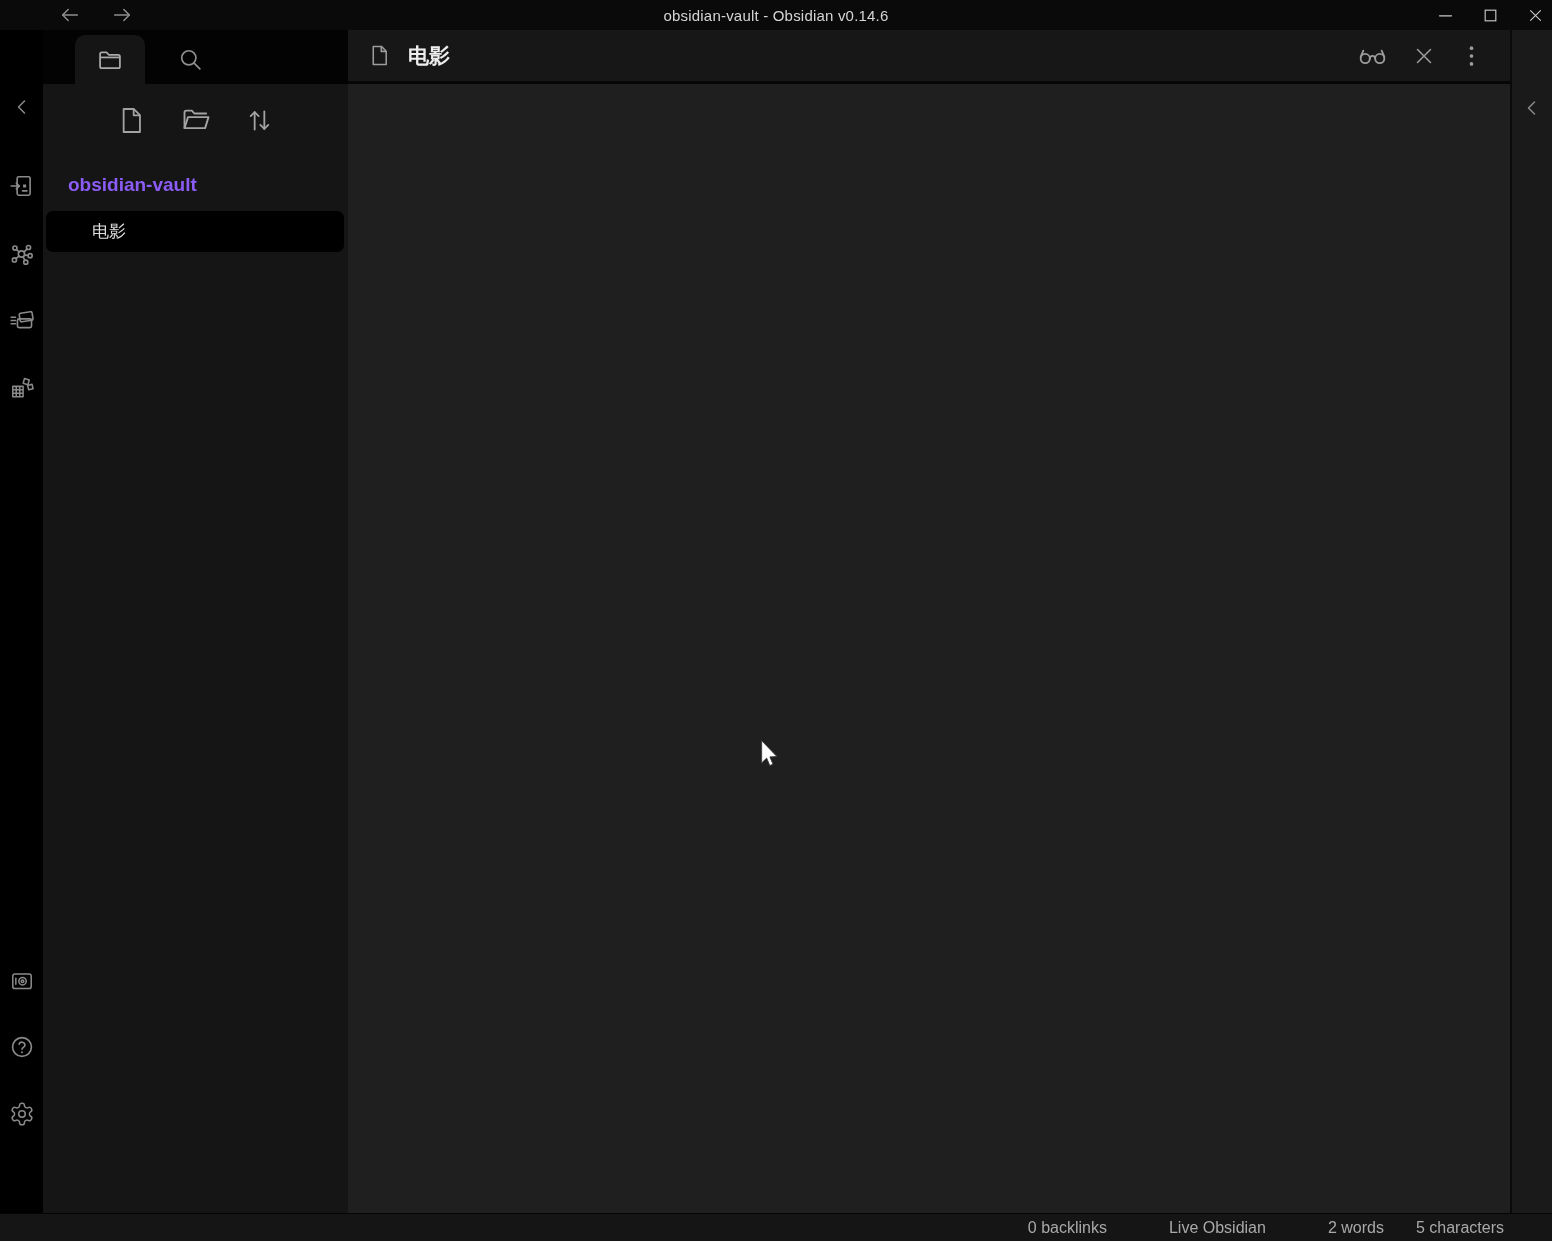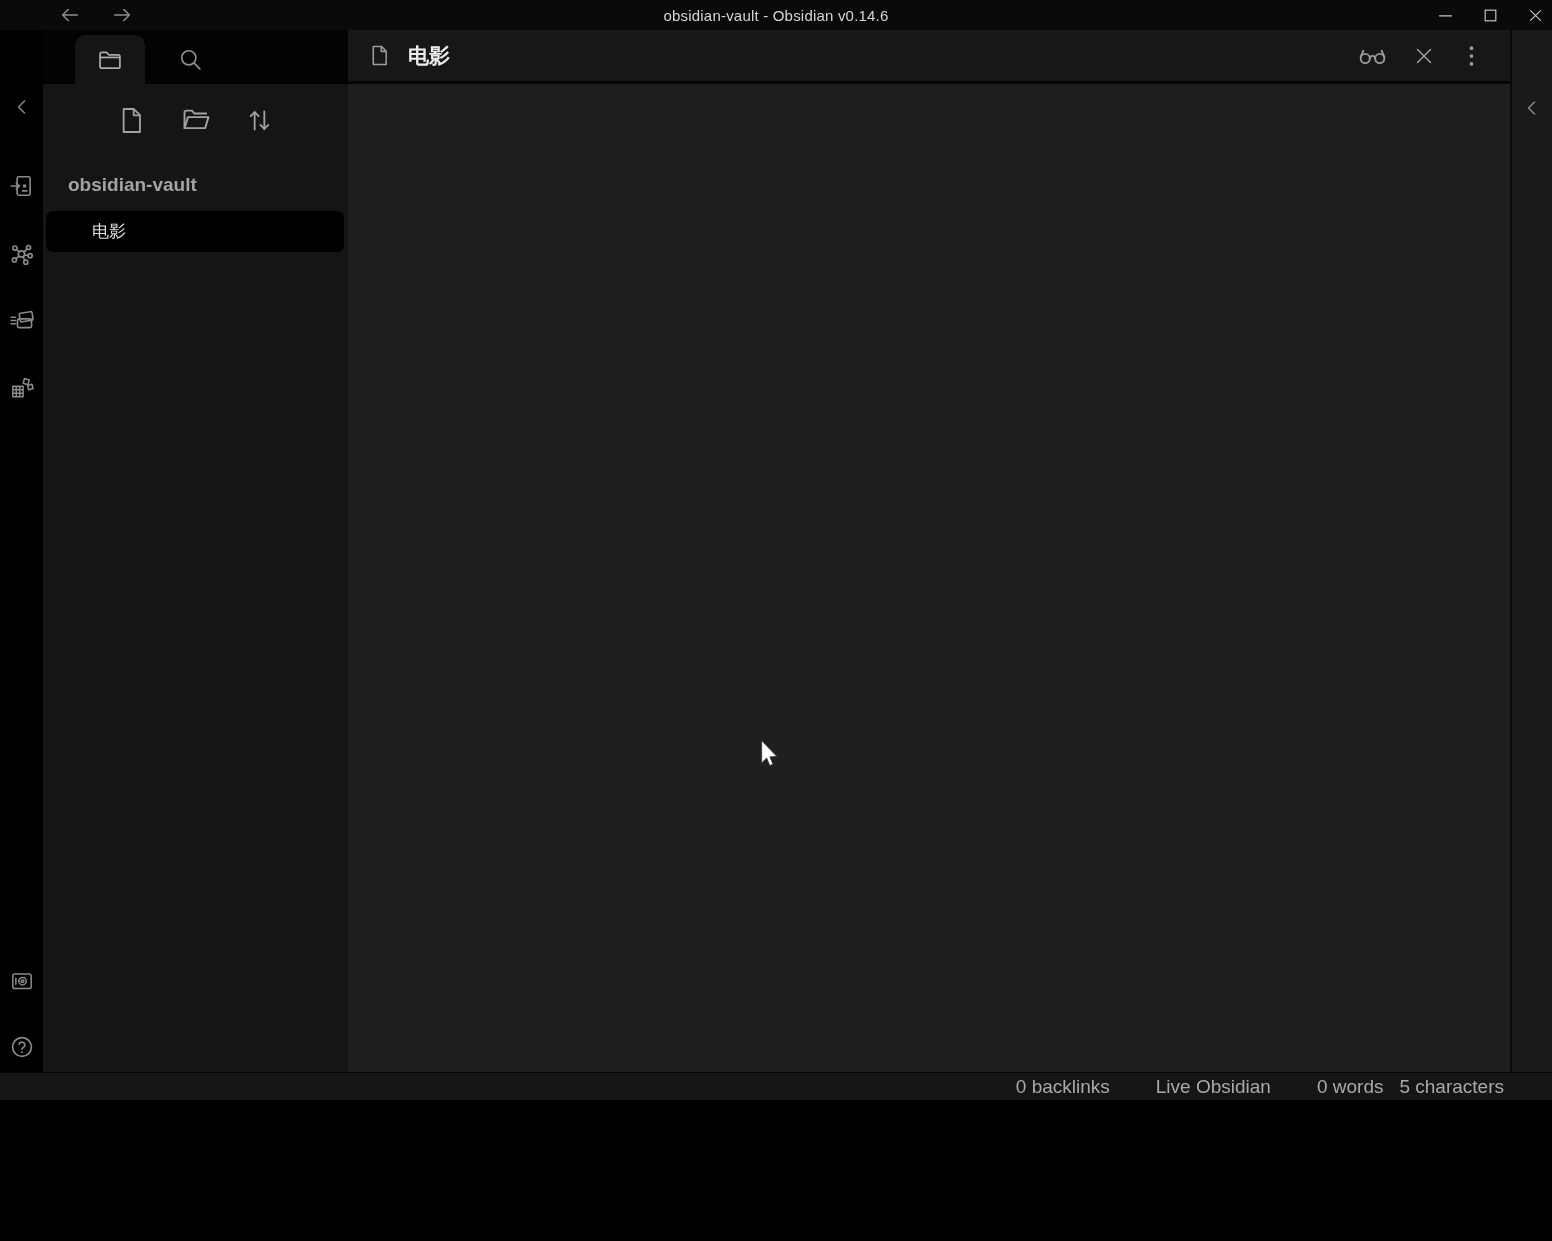--- a/index.html
+++ b/index.html
@@ -1,18 +1,18 @@
 <!DOCTYPE html>
 <html><head>
 <meta charset="utf-8">
 <style>
   * { margin:0; padding:0; box-sizing:border-box; }
   html,body { background:#000; }
   .app {
-    position:relative; width:1552px; height:1100px; overflow:hidden;
+    position:relative; width:1552px; height:1241px; overflow:hidden;
     background:#1f1f1f; font-family:"Liberation Sans","DejaVu Sans",sans-serif;
     -webkit-font-smoothing:antialiased;
   }
   button { background:none; border:none; padding:0; cursor:pointer; display:flex; align-items:center; justify-content:center; }
   svg { display:block; }
 
   
   .titlebar { position:absolute; top:0; left:0; right:0; height:30px; background:#0a0a0a; display:flex; align-items:center; z-index:5; }
   .nav-arrows { position:absolute; left:59px; top:0; height:30px; display:flex; gap:30px; align-items:center; }
   .titlebar-title { flex:1; text-align:center; color:#d5d5d5; font-size:15px; letter-spacing:.2px; }
@@ -25,39 +25,39 @@
   .ribbon-btn { position:absolute; left:50%; transform:translateX(-50%); width:32px; height:32px; }
 
   
   .sidebar { width:305px; flex:none; background:#151515; display:flex; flex-direction:column; position:relative; }
   .sidebar-tabs { height:54px; flex:none; background:#030303; position:relative; }
   .tab-active { position:absolute; left:32px; top:5px; width:70px; height:49px; background:#151515; border-radius:10px 10px 0 0; }
   .tab-plain { position:absolute; left:122px; top:5px; width:50px; height:49px; }
   .sidebar-body { flex:1; position:relative; }
   .nav-header { position:absolute; top:20px; left:0; right:0; display:flex; justify-content:center; gap:32px; }
   .nav-btn { width:32px; height:32px; }
-  .vault-title { position:absolute; top:90px; left:25px; font-size:19px; font-weight:700; color:#a3a3a3; cursor:default; }
+  .vault-title { position:absolute; top:90px; left:25px; font-size:19px; font-weight:700; color:#8b5cf6; cursor:default; }
   .file-item { position:absolute; top:127px; left:3px; right:4px; height:41px; background:#000; border-radius:7px;
     display:flex; align-items:center; padding-left:46px; color:#dedede; font-size:17px; cursor:pointer; }
 
   
   .editor { flex:1; min-width:0; display:flex; flex-direction:column; }
   .editor-header { height:54px; flex:none; background:#171717; border-bottom:3px solid #060606; display:flex; align-items:center; padding:0 28px 0 20px; }
   .note-title { margin-left:17px; font-size:21px; font-weight:700; color:#ededed; cursor:default; }
   .view-actions { margin-left:auto; display:flex; align-items:center; gap:25px; }
   .editor-body { flex:1; background:#1f1f1f; position:relative; cursor:text; }
   .mouse-cursor { position:absolute; left:412px; top:655px; pointer-events:none; }
 
   
   .right-strip { width:42px; flex:none; background:#1a1a1a; border-left:2px solid #0a0a0a; position:relative; }
   .right-strip .ribbon-btn { top:62px; }
 
   
   .statusbar { position:absolute; left:0; right:0; bottom:0; height:28px; background:#151515; border-top:1px solid #040404;
-    display:flex; align-items:center; justify-content:flex-end; padding-right:48px; color:#a9a9a9; font-size:19px; }
+    display:flex; align-items:center; justify-content:flex-end; padding-right:48px; color:#a9a9a9; font-size:16px;gap:16px; }
   .status-item { margin-left:46px; white-space:nowrap; }
   .status-item:first-child { margin-left:0; }
   .status-item.tight { margin-left:16px; }
   .clickable { cursor:pointer; }
 </style>
 </head>
 <body>
 
 <div class="app">
 
@@ -259,17 +259,17 @@
         <svg width="24" height="24" viewBox="0 0 24 24" fill="none" stroke="#8a8a8a" stroke-width="1.5" stroke-linecap="round" stroke-linejoin="round">
             <path d="M14.5 6 8.5 12l6 6"></path>
           </svg>
       </button>
     </div>
   </div>
 
   <footer class="statusbar">
     <span class="status-item clickable">0 backlinks</span>
     <span class="status-item clickable">Live Obsidian</span>
-    <span class="status-item">0 words</span>
+    <span class="status-item">2 words</span>
     <span class="status-item tight">5 characters</span>
   </footer>
 
 </div>
 
 </body></html>

